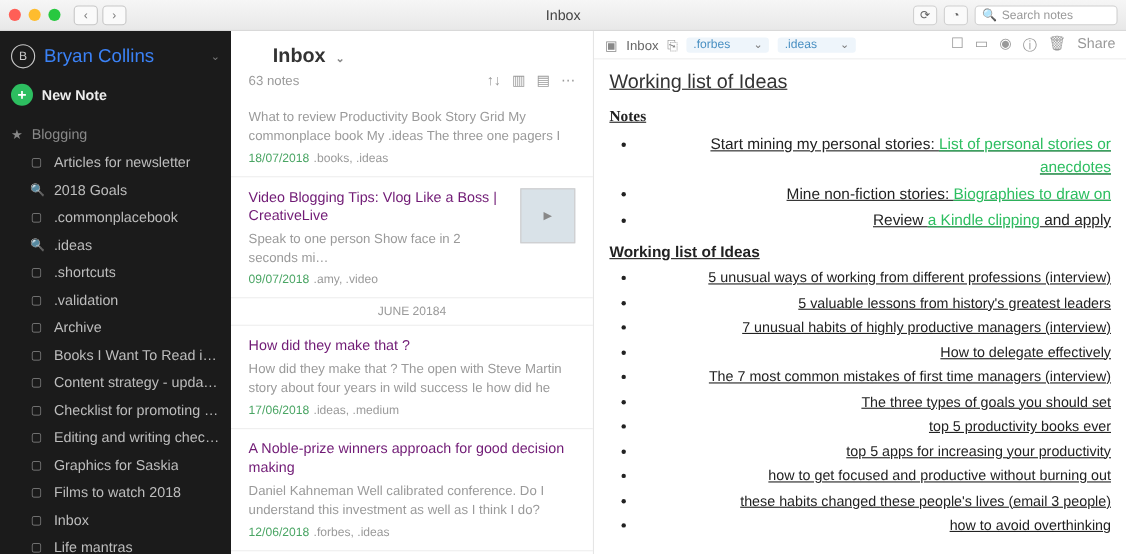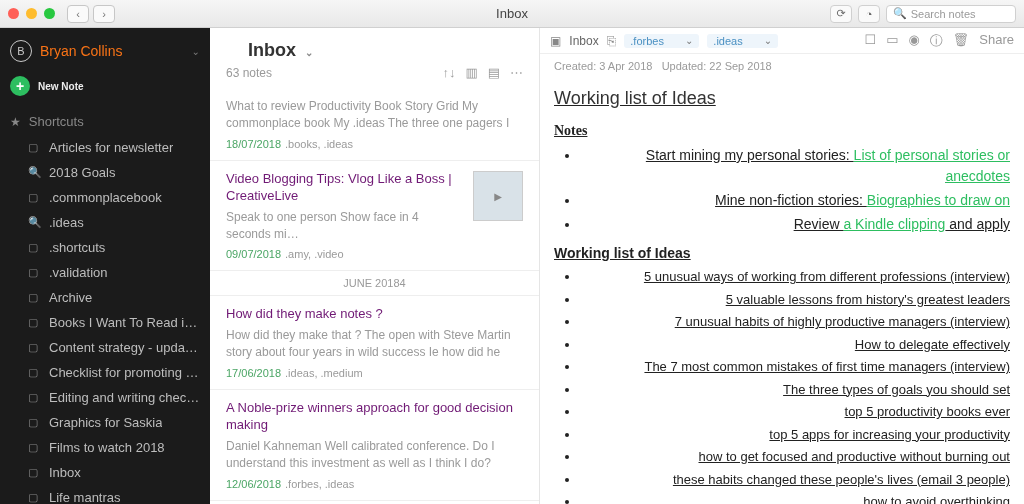--- a/index.html
+++ b/index.html
@@ -11,25 +11,25 @@
 .nav-btn { width: 22px; height: 18px; border: 1px solid #c7c7c7; background: #fafafa; border-radius: 4px; margin-right: 4px; display: flex; align-items: center; justify-content: center; color: #777; font-size: 11px; }
 .title-center { position: absolute; left: 50%; transform: translateX(-50%); font-size: 13px; color: #444; }
 .titlebar-right { margin-left: auto; display: flex; gap: 6px; align-items: center; }
 .top-ico { width: 22px; height: 18px; border: 1px solid #d0d0d0; border-radius: 4px; display: flex; align-items: center; justify-content: center; font-size: 11px; color: #666; background: #fafafa; }
 .search-box { width: 130px; height: 18px; border: 1px solid #d0d0d0; border-radius: 4px; background: #fff; display: flex; align-items: center; padding: 0 6px; font-size: 11px; color: #9a9a9a; gap: 4px; }
 .main { flex: 1; display: flex; overflow: hidden; }
 .sidebar { width: 210px; background: #1b1b1b; color: #c8c8c8; overflow-y: auto; font-size: 13px; }
 .sidebar::-webkit-scrollbar { width: 0; }
 .profile { padding: 12px 10px 10px; display: flex; align-items: center; gap: 8px; }
 .avatar { width: 22px; height: 22px; border: 1.5px solid #c8c8c8; border-radius: 50%; display: flex; align-items: center; justify-content: center; font-size: 11px; }
-.profile-name { flex: 1; font-size: 14px; color: #f97316; }
+.profile-name { flex: 1; font-size: 17px; color: #3b82f6; }
 .chev { color: #7a7a7a; font-size: 10px; }
 .newnote { margin: 4px 10px 12px; display: flex; align-items: center; gap: 8px; }
 .plus { width: 20px; height: 20px; background: #2dbe60; border-radius: 50%; color: #fff; display: flex; align-items: center; justify-content: center; font-size: 14px; font-weight: bold; }
-.newnote-label { color: #eee; font-weight: 600; font-size: 10px; }
+.newnote-label { color: #eee; font-weight: 600; font-size: 13px; }
 .sec-head { padding: 6px 10px; display: flex; align-items: center; gap: 8px; color: #888; font-size: 13px; }
 .star { color: #888; font-size: 12px; }
 .sb-item { padding: 5px 10px 5px 28px; display: flex; align-items: center; gap: 8px; color: #bdbdbd; white-space: nowrap; overflow: hidden; text-overflow: ellipsis; }
 .sb-ico { width: 13px; flex-shrink: 0; color: #8a8a8a; font-size: 11px; }
 .sb-label { overflow: hidden; text-overflow: ellipsis; }
 .notelist { width: 330px; border-right: 1px solid #e5e5e5; display: flex; flex-direction: column; overflow: hidden; }
 .nl-head { padding: 12px 16px 8px; }
 .nl-title-row { display: flex; align-items: center; }
 .nl-title { font-size: 18px; font-weight: 600; color: #333; margin-left: 22px; }
 .nl-title .chev { margin-left: 4px; font-size: 10px; color: #888; }
@@ -92,21 +92,21 @@
       <div class="avatar">B</div>
       <div class="profile-name">Bryan Collins</div>
       <div class="chev">⌄</div>
     </div>
     <div class="newnote">
       <div class="plus">+</div>
       <div class="newnote-label">New Note</div>
     </div>
     <div class="sec-head">
       <span class="star">★</span>
-      <span>Shortcuts</span>
+      <span>Blogging</span>
     </div>
     <div id="sb-items">
         <div class="sb-item">
           <span class="sb-ico">▢</span>
           <span class="sb-label">Articles for newsletter</span>
         </div>
         <div class="sb-item">
           <span class="sb-ico">🔍</span>
           <span class="sb-label">2018 Goals</span>
         </div>
@@ -186,34 +186,34 @@
             <div class="note-txt">
               <div class="note-snip">What to review Productivity Book Story Grid My commonplace book My .ideas The three one pagers I have Journal reviews So…</div>
               <div class="note-meta"><span class="note-date">18/07/2018</span><span class="note-tags">.books, .ideas</span></div>
             </div>
           </div>
         </div>
         <div class="note-item">
           <div class="note-flex">
             <div class="note-txt">
               <div class="note-title">Video Blogging Tips: Vlog Like a Boss | CreativeLive</div>
-              <div class="note-snip">Speak to one person Show face in 4 seconds mi…</div>
+              <div class="note-snip">Speak to one person Show face in 2 seconds mi…</div>
               <div class="note-meta"><span class="note-date">09/07/2018</span><span class="note-tags">.amy, .video</span></div>
             </div>
             <div class="thumb">▶</div>
           </div>
         </div>
         <div class="month-head">
           <span>JUNE 2018</span>
           <span>4</span>
         </div>
         <div class="note-item">
           <div class="note-flex">
             <div class="note-txt">
-              <div class="note-title">How did they make notes ?</div>
+              <div class="note-title">How did they make that ?</div>
               <div class="note-snip">How did they make that ? The open with Steve Martin story about four years in wild success Ie how did he make that ?</div>
               <div class="note-meta"><span class="note-date">17/06/2018</span><span class="note-tags">.ideas, .medium</span></div>
             </div>
           </div>
         </div>
         <div class="note-item">
           <div class="note-flex">
             <div class="note-txt">
               <div class="note-title">A Noble-prize winners approach for good decision making</div>
               <div class="note-snip">Daniel Kahneman Well calibrated conference. Do I understand this investment as well as I think I do? Correctly anticipated a r…</div>
@@ -239,23 +239,20 @@
           <span class="chev">⌄</span>
         </span>
       <div class="ed-top-right">
         <span>☐</span>
         <span>▭</span>
         <span>◉</span>
         <span>ⓘ</span>
         <span>🗑</span>
         <span>Share</span>
       </div>
-    </div>
-    <div class="ed-meta">
-      <span>Created: 3 Apr 2018</span>&nbsp;&nbsp;&nbsp;<span>Updated: 22 Sep 2018</span>
     </div>
     <div class="ed-body">
       <div class="doc-title">Working list of  Ideas</div>
       <div class="sec-title serif">Notes</div>
       <ul class="serif" id="notes-ul">
           <li>Start mining my personal stories: <span class="link">List of personal stories or anecdotes</span></li>
           <li>Mine non-fiction stories: <span class="link">Biographies to draw on</span></li>
           <li>Review <span class="link">a Kindle clipping</span> and apply</li>
         </ul>
       <div class="sec-title">Working list of Ideas</div>

